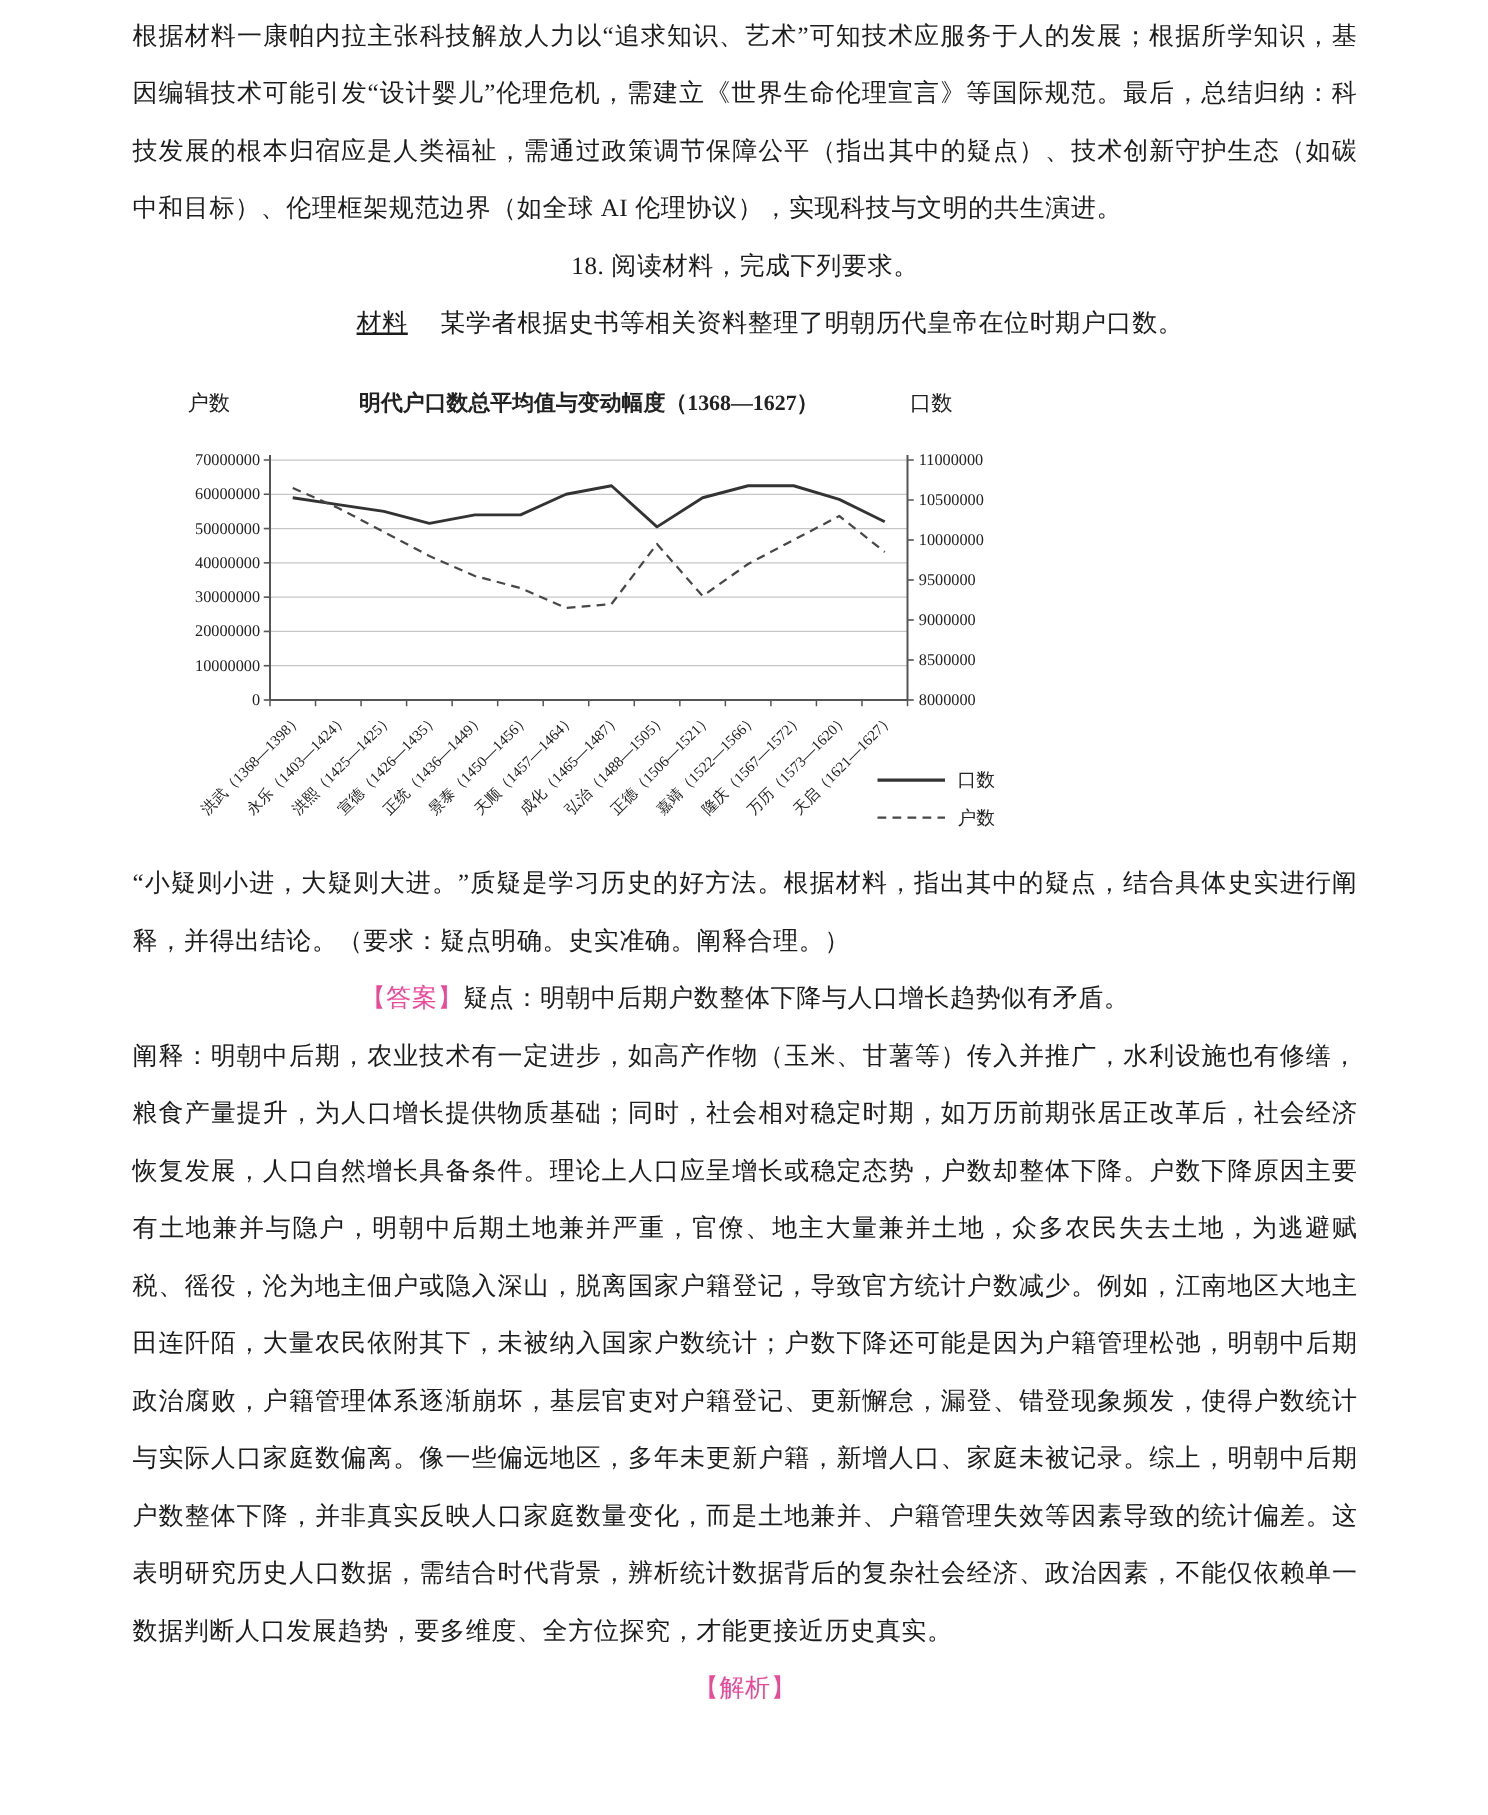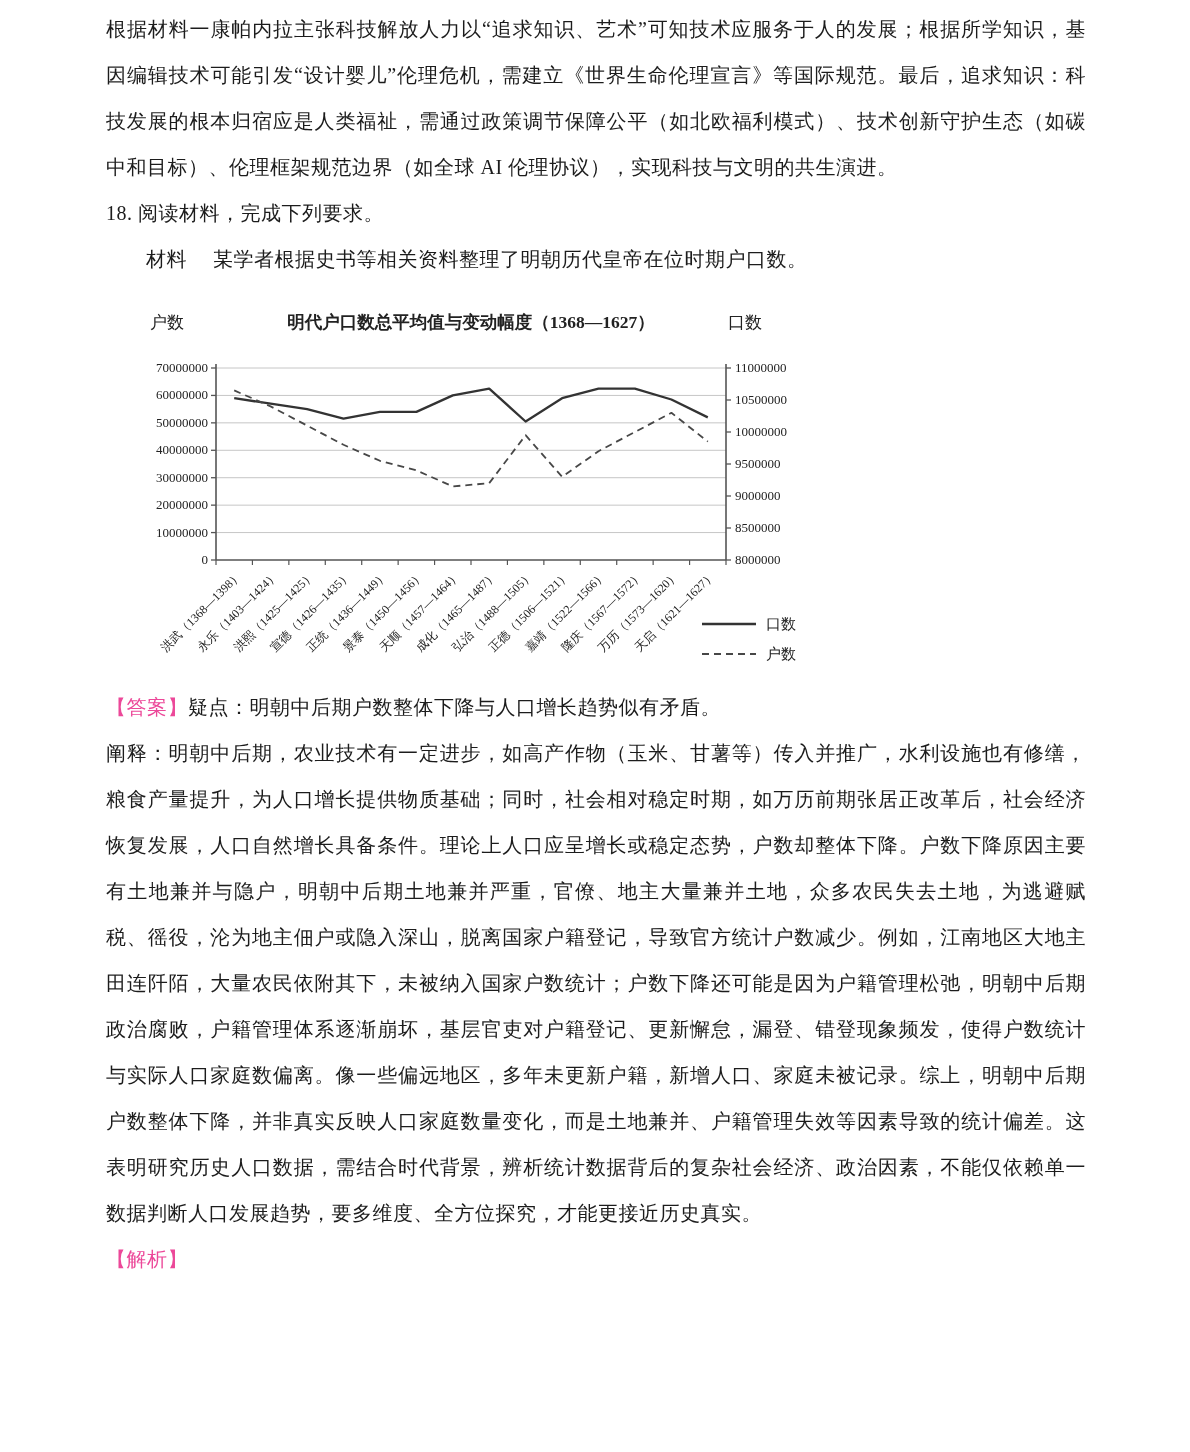--- a/index.html
+++ b/index.html
@@ -1,34 +1,34 @@
 <!DOCTYPE html>
 <html><head>
 <meta charset="utf-8">
 <style>
   html,body{margin:0;padding:0;background:#ffffff;}
   body{width:1190px;font-family:"Liberation Serif","DejaVu Serif",serif;color:#1c1c1c;}
   .page{width:1190px;min-height:1452px;box-sizing:border-box;padding:6px 104px 10px 106px;background:#fff;overflow:hidden;}
   p.doc{font-size:20px;line-height:46px;margin:0;text-align:justify;letter-spacing:0.5px;}
-  p.noj{text-align:left;}
+  p.noj{text-align:center;}
   .q-line{margin-top:6px;}
   .material-line{padding-left:40px;margin-top:2px;}
-  .material-label{margin-right:26px;}
+  .material-label{margin-right:26px;text-decoration:underline;}
   .accent{color:#ec4899;}
   .chart-wrap{position:relative;width:980px;margin-top:24px;}
   svg{display:block;}
   .q-after{margin-top:10px;}
   .ans-p{margin-top:14px;}
 </style>
 </head>
 <body>
 
 <div class="page">
 
-  <p class="doc">根据材料一康帕内拉主张科技解放人力以“追求知识、艺术”可知技术应服务于人的发展；根据所学知识，基因编辑技术可能引发“设计婴儿”伦理危机，需建立《世界生命伦理宣言》等国际规范。最后，追求知识：科技发展的根本归宿应是人类福祉，需通过政策调节保障公平（如北欧福利模式）、技术创新守护生态（如碳中和目标）、伦理框架规范边界（如全球 AI 伦理协议），实现科技与文明的共生演进。</p>
+  <p class="doc">根据材料一康帕内拉主张科技解放人力以“追求知识、艺术”可知技术应服务于人的发展；根据所学知识，基因编辑技术可能引发“设计婴儿”伦理危机，需建立《世界生命伦理宣言》等国际规范。最后，总结归纳：科技发展的根本归宿应是人类福祉，需通过政策调节保障公平（指出其中的疑点）、技术创新守护生态（如碳中和目标）、伦理框架规范边界（如全球 AI 伦理协议），实现科技与文明的共生演进。</p>
 
   <p class="doc noj q-line">18. 阅读材料，完成下列要求。</p>
 
   <p class="doc noj material-line"><span class="material-label">材料</span><span>某学者根据史书等相关资料整理了明朝历代皇帝在位时期户口数。</span></p>
 
   <div class="chart-wrap">
     <svg id="chart-svg" width="980" height="378" viewBox="0 0 980 378">
         <text x="44" y="22" style="font-family:&quot;Liberation Serif&quot;,&quot;DejaVu Serif&quot;,serif;font-size:17px;fill:#222;">户数</text>
         <text x="365" y="22" text-anchor="middle" style="font-family:&quot;Liberation Serif&quot;,&quot;DejaVu Serif&quot;,serif;font-size:17.5px;font-weight:600;fill:#222;">明代户口数总平均值与变动幅度（1368—1627）</text>
         <text x="622" y="22" style="font-family:&quot;Liberation Serif&quot;,&quot;DejaVu Serif&quot;,serif;font-size:17px;fill:#222;">口数</text>
@@ -103,20 +103,21 @@
         <text x="609.7857142857143" y="270" text-anchor="end" transform="rotate(-45 609.7857142857143 270)" style="font-family:&quot;Liberation Serif&quot;,&quot;DejaVu Serif&quot;,serif;font-size:12px;fill:#222;">天启（1621—1627）</text>
         <polyline points="128.2,92.2 164.6,97.7 201.1,103.1 237.5,112.7 273.9,105.9 310.4,105.9 346.8,89.4 383.2,82.6 419.6,115.5 456.1,92.2 492.5,82.6 528.9,82.6 565.4,93.5 601.8,111.4" fill="none" stroke="#333" stroke-width="2.3" stroke-dasharray="none" stroke-linejoin="round"></polyline>
         <polyline points="128.2,84.4 164.6,100.4 201.1,119.6 237.5,138.8 273.9,154.8 310.4,164.4 346.8,180.4 383.2,177.2 419.6,129.2 456.1,170.8 492.5,145.2 528.9,126.0 565.4,106.8 601.8,135.6" fill="none" stroke="#474747" stroke-width="1.8" stroke-dasharray="7 5" stroke-linejoin="round"></polyline>
         <line x1="596" y1="318" x2="650" y2="318" stroke="#333" stroke-width="2.6" stroke-dasharray="none"></line>
         <text x="660" y="323" style="font-family:&quot;Liberation Serif&quot;,&quot;DejaVu Serif&quot;,serif;font-size:15px;fill:#222;">口数</text>
         <line x1="596" y1="348" x2="650" y2="348" stroke="#474747" stroke-width="1.8" stroke-dasharray="7 5"></line>
         <text x="660" y="353" style="font-family:&quot;Liberation Serif&quot;,&quot;DejaVu Serif&quot;,serif;font-size:15px;fill:#222;">户数</text>
       </svg>
   </div>
 
+  <p class="doc q-after">“小疑则小进，大疑则大进。”质疑是学习历史的好方法。根据材料，指出其中的疑点，结合具体史实进行阐释，并得出结论。（要求：疑点明确。史实准确。阐释合理。）</p>
 
   <p class="doc noj ans-p"><span class="accent">【答案】</span><span>疑点：明朝中后期户数整体下降与人口增长趋势似有矛盾。</span></p>
 
   <p class="doc ans-p">阐释：明朝中后期，农业技术有一定进步，如高产作物（玉米、甘薯等）传入并推广，水利设施也有修缮，粮食产量提升，为人口增长提供物质基础；同时，社会相对稳定时期，如万历前期张居正改革后，社会经济恢复发展，人口自然增长具备条件。理论上人口应呈增长或稳定态势，户数却整体下降。户数下降原因主要有土地兼并与隐户，明朝中后期土地兼并严重，官僚、地主大量兼并土地，众多农民失去土地，为逃避赋税、徭役，沦为地主佃户或隐入深山，脱离国家户籍登记，导致官方统计户数减少。例如，江南地区大地主田连阡陌，大量农民依附其下，未被纳入国家户数统计；户数下降还可能是因为户籍管理松弛，明朝中后期政治腐败，户籍管理体系逐渐崩坏，基层官吏对户籍登记、更新懈怠，漏登、错登现象频发，使得户数统计与实际人口家庭数偏离。像一些偏远地区，多年未更新户籍，新增人口、家庭未被记录。综上，明朝中后期户数整体下降，并非真实反映人口家庭数量变化，而是土地兼并、户籍管理失效等因素导致的统计偏差。这表明研究历史人口数据，需结合时代背景，辨析统计数据背后的复杂社会经济、政治因素，不能仅依赖单一数据判断人口发展趋势，要多维度、全方位探究，才能更接近历史真实。</p>
 
   <p class="doc noj ans-p accent">【解析】</p>
 
 
 </div>
 

